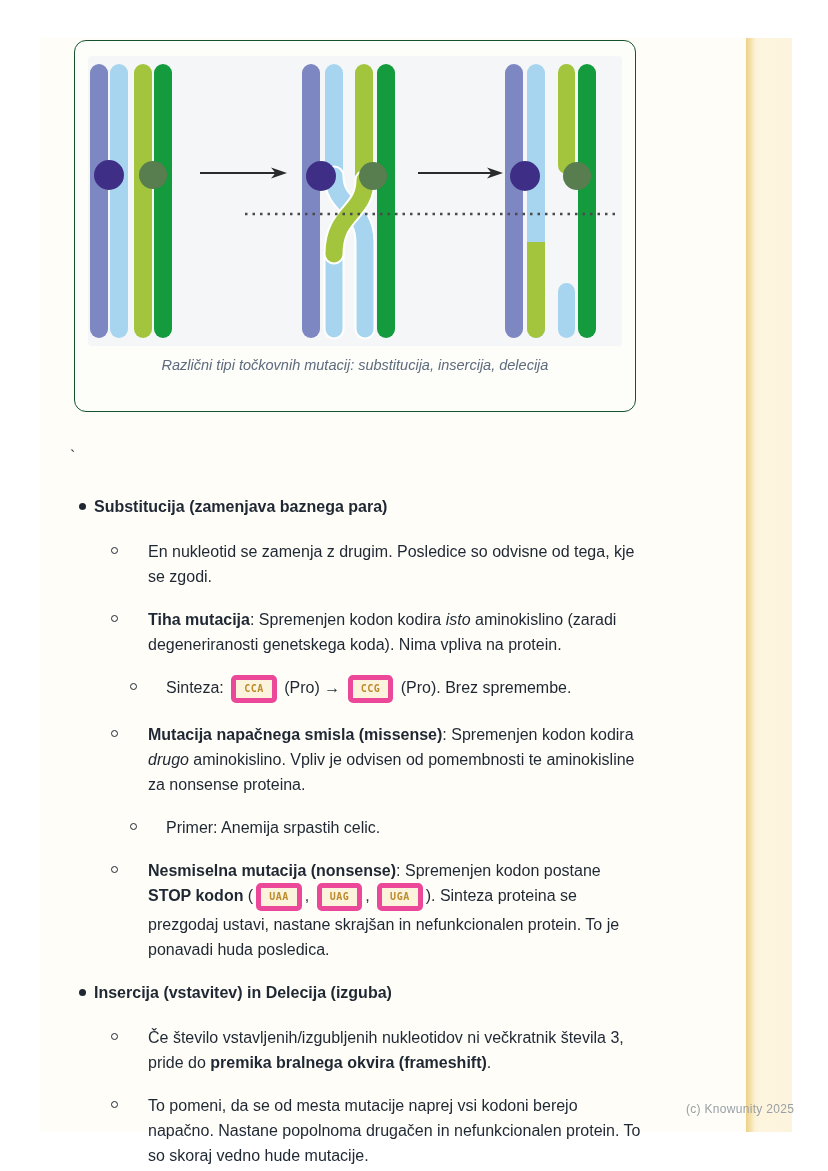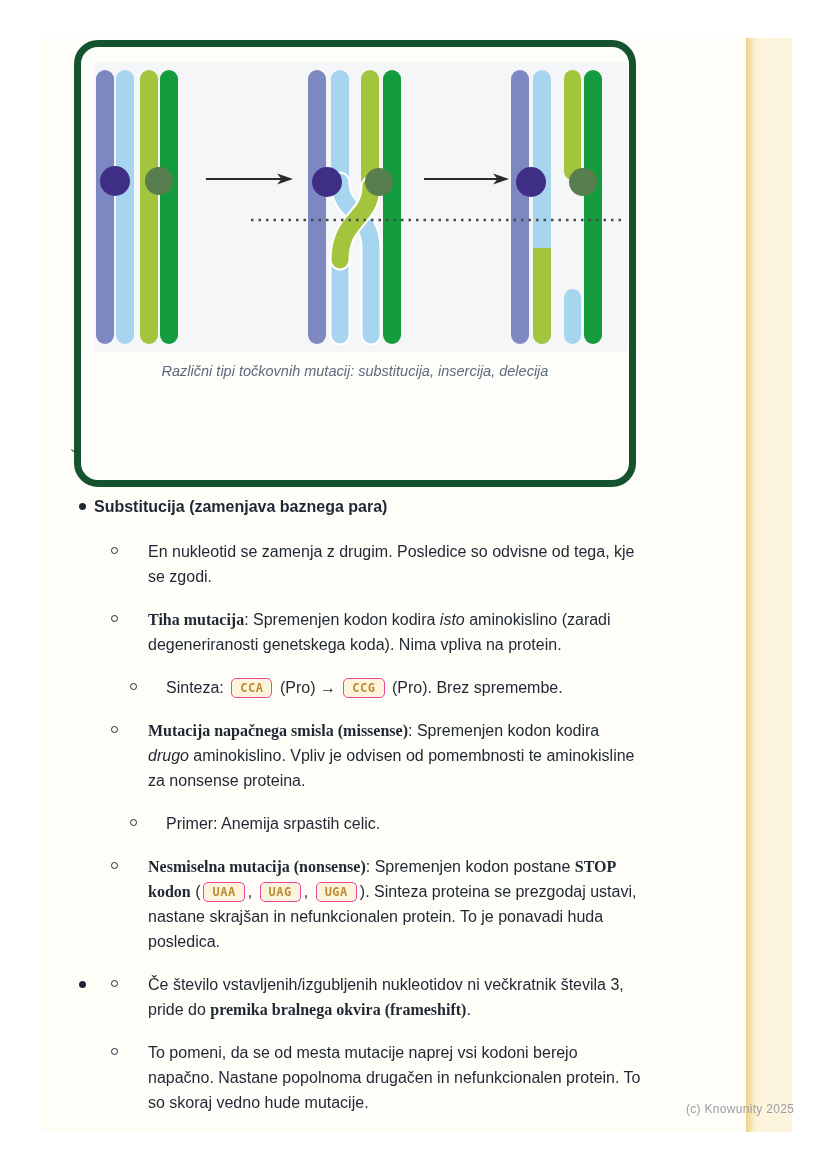--- a/index.html
+++ b/index.html
@@ -15,22 +15,22 @@
     position:absolute;left:40px;top:38px;width:752px;height:1094px;
     background:#fefdf8;
   }
   .side-bar{
     position:absolute;left:746px;top:38px;width:46px;height:1094px;
     background:linear-gradient(90deg,#eed189 0px,#f3deA4 4px,#fbf2d6 9px,#fdf5de 14px,#fcf4dc 100%);
   }
 
   
   .card{
-    position:absolute;left:74px;top:40px;width:562px;height:447px;
-    box-sizing:border-box;background:#fdfdfa;border:7px solid #14532d;border-radius:24px;
+    position:absolute;left:74px;top:40px;width:562px;height:372px;
+    box-sizing:border-box;background:#fdfdfa;border:1px solid #14532d;border-radius:12px;
   }
   .fig{position:absolute;left:13px;top:15px;width:534px;height:290px;}
   .caption{
     position:absolute;left:0;right:0;top:314px;text-align:center;
     font-style:italic;font-size:14.5px;color:#5d6b7c;line-height:20px;
   }
 
   
   .stray{position:absolute;left:70px;top:448px;font-size:16px;color:#3a4350;}
 
@@ -45,26 +45,26 @@
     background:#1f2733;
   }
   .li2{position:relative;padding-left:36px;margin-bottom:13px;width:530px;}
   .li2 > .mk2{left:17px;}
   .li3{position:relative;padding-left:18px;margin-top:1px;}
   .li3 > .mk2{left:0px;}
   .mk2{
     position:absolute;top:8px;width:5px;height:5px;border-radius:50%;
     border:1.5px solid #1f2733;background:transparent;
   }
-  .seg-b{font-weight:700;font-family:Liberation Serif, serif;}
+  .seg-b{font-weight:700;}
   .seg-i{font-style:italic;}
   code.badge{
     display:inline-block;font-family:"DejaVu Sans Mono",monospace;
-    font-size:12px;font-weight:700;letter-spacing:0.5px;line-height:14px;
-    color:#bd8c2f;background:#fbf3dc;border:1px solid #ec4899;border-radius:5px;
+    font-size:10px;font-weight:700;letter-spacing:0.5px;line-height:14px;
+    color:#bd8c2f;background:#fbf3dc;border:5px solid #ec4899;border-radius:5px;
     padding:2px 8px;margin:0 3px;position:relative;top:-1px;
   }
 
   
   .watermark{
     position:absolute;left:686px;top:1102px;font-size:12px;color:#9aa0a6;
     z-index:5;letter-spacing:0.3px;
   }
 </style>
 </head>
@@ -161,20 +161,21 @@
       </div>
 
       <div class="li2">
         <span class="mk2"></span>
         <p><span class="seg-b">Nesmiselna mutacija (nonsense)</span><span>: Spremenjen kodon postane </span><span class="seg-b">STOP kodon</span><span> (</span><code class="badge">UAA</code><span>, </span><code class="badge">UAG</code><span>, </span><code class="badge">UGA</code><span>). Sinteza proteina se prezgodaj ustavi, nastane skrajšan in nefunkcionalen protein. To je ponavadi huda posledica.</span></p>
       </div>
     </div>
 
     <div class="section">
       <span class="mk1"></span>
+      <p class="h-title">Insercija (vstavitev) in Delecija (izguba)</p>
 
 
       <div class="li2">
         <span class="mk2"></span>
         <p><span>Če število vstavljenih/izgubljenih nukleotidov ni večkratnik števila 3, pride do </span><span class="seg-b">premika bralnega okvira (frameshift)</span><span>.</span></p>
       </div>
 
       <div class="li2">
         <span class="mk2"></span>
         <p><span>To pomeni, da se od mesta mutacije naprej vsi kodoni berejo napačno. Nastane popolnoma drugačen in nefunkcionalen protein. To so skoraj vedno hude mutacije.</span></p>

